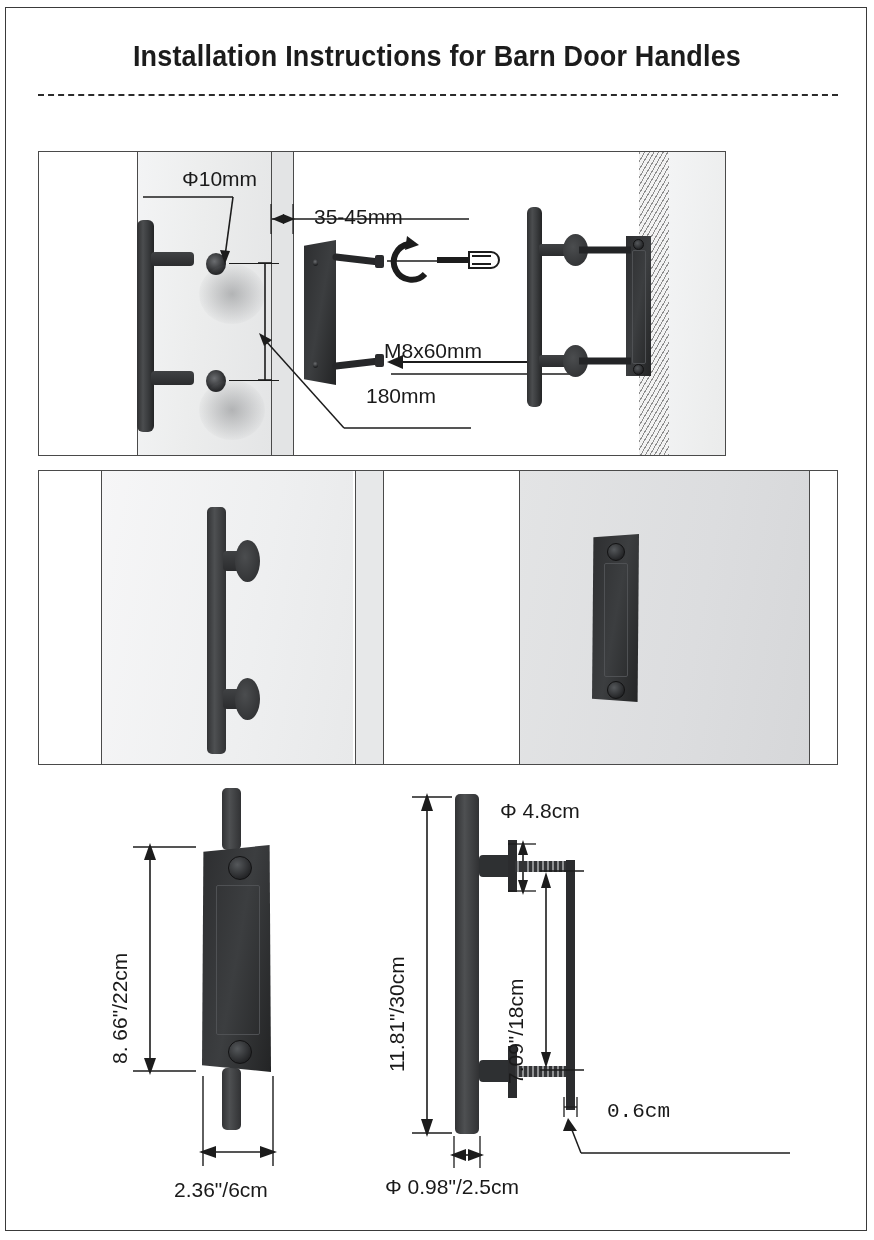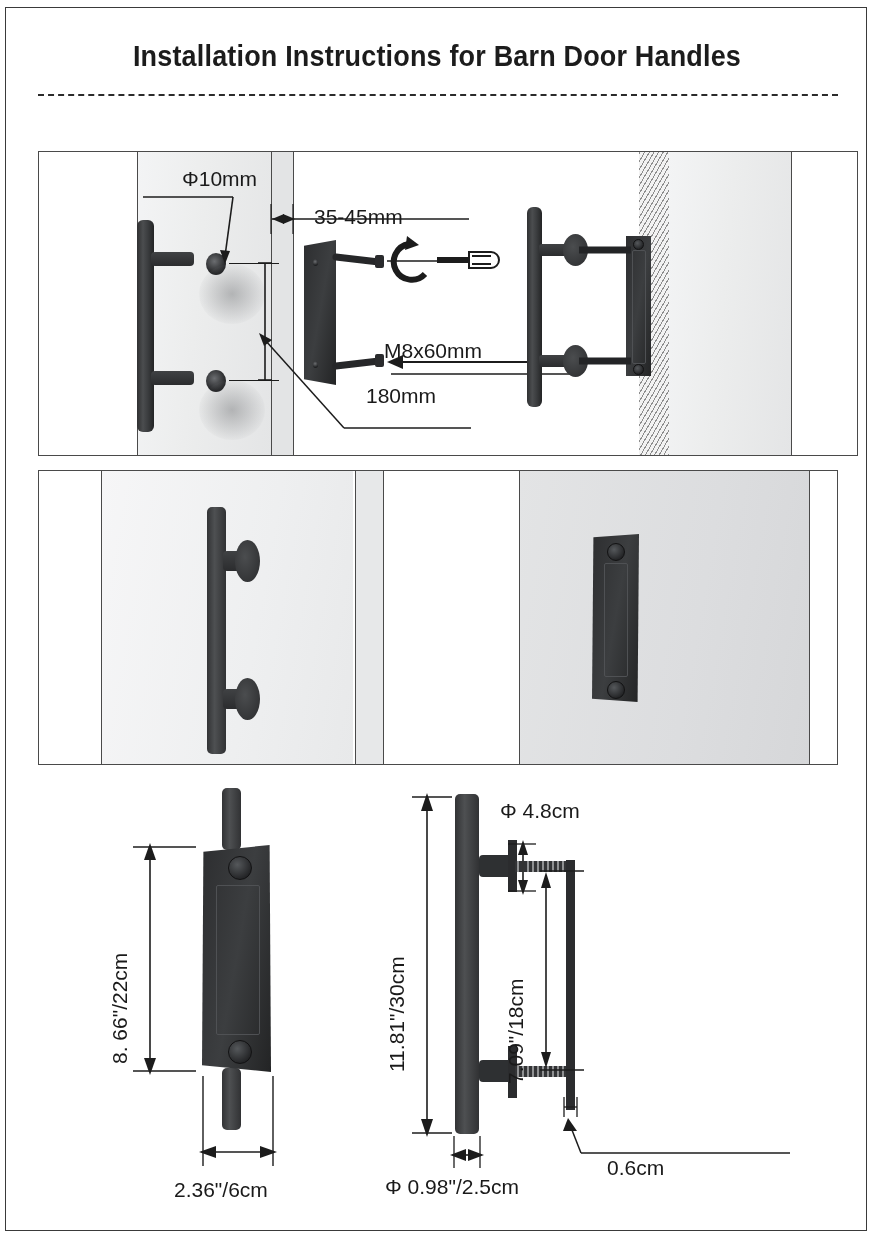--- a/index.html
+++ b/index.html
@@ -50,21 +50,21 @@
   }
 
   
   .panel {
     position: absolute;
     border: 1.2px solid #4a4a4a;
     box-sizing: border-box;
     background: #ffffff;
     overflow: hidden;
   }
-  #panel1 { left: 38px; top: 151px; width: 820px; height: 305px; }
+  #panel1 { left: 38px; top: 151px; width: 688px; height: 305px; }
   #panel2 { left: 38px; top: 470px; width: 800px; height: 295px; }
 
   
   .door-face {
     position: absolute;
     background: linear-gradient(95deg, #f3f4f5 0%, #eceded 45%, #e4e5e6 100%);
   }
   .door-edge {
     position: absolute;
     background: #eceded;
@@ -387,15 +387,15 @@
     <line x1="564" y1="1107" x2="577" y2="1107" stroke="#1c1c1c" stroke-width="1.3"></line>
     <line x1="570" y1="1125" x2="581" y2="1153" stroke="#1c1c1c" stroke-width="1.5"></line>
     <polygon points="568,1118 577,1131 563,1131" fill="#1c1c1c"></polygon>
     <line x1="581" y1="1153" x2="790" y2="1153" stroke="#1c1c1c" stroke-width="1.5"></line>
   </svg>
 
   <div class="vlabel" style="left:409px; top:1048px;">11.81"/30cm</div>
   <div class="label" style="left:500px; top:799px;">Φ 4.8cm</div>
   <div class="vlabel" style="left:528px; top:1060px;">7.09"/18cm</div>
   <div class="label" style="left:385px; top:1175px;">Φ 0.98"/2.5cm</div>
-  <div class="label" style="left:607px; top:1156px;">0.6cm</div>
+  <div class="label" style="left:607px; top:1100px;font-family:Liberation Mono, monospace;">0.6cm</div>
 
 </div>
 
 </body></html>

